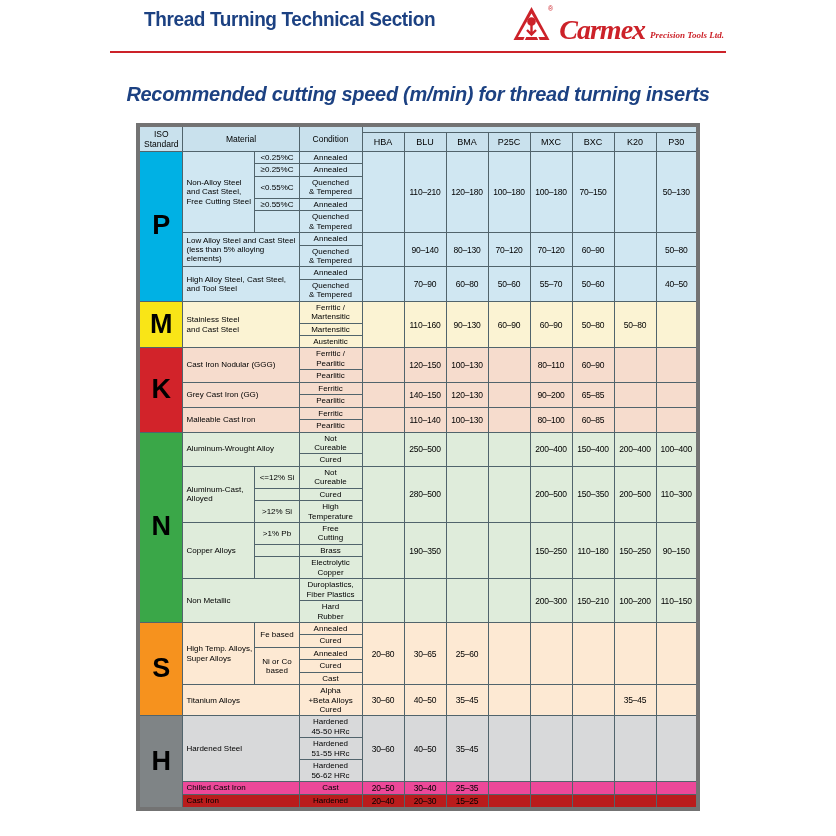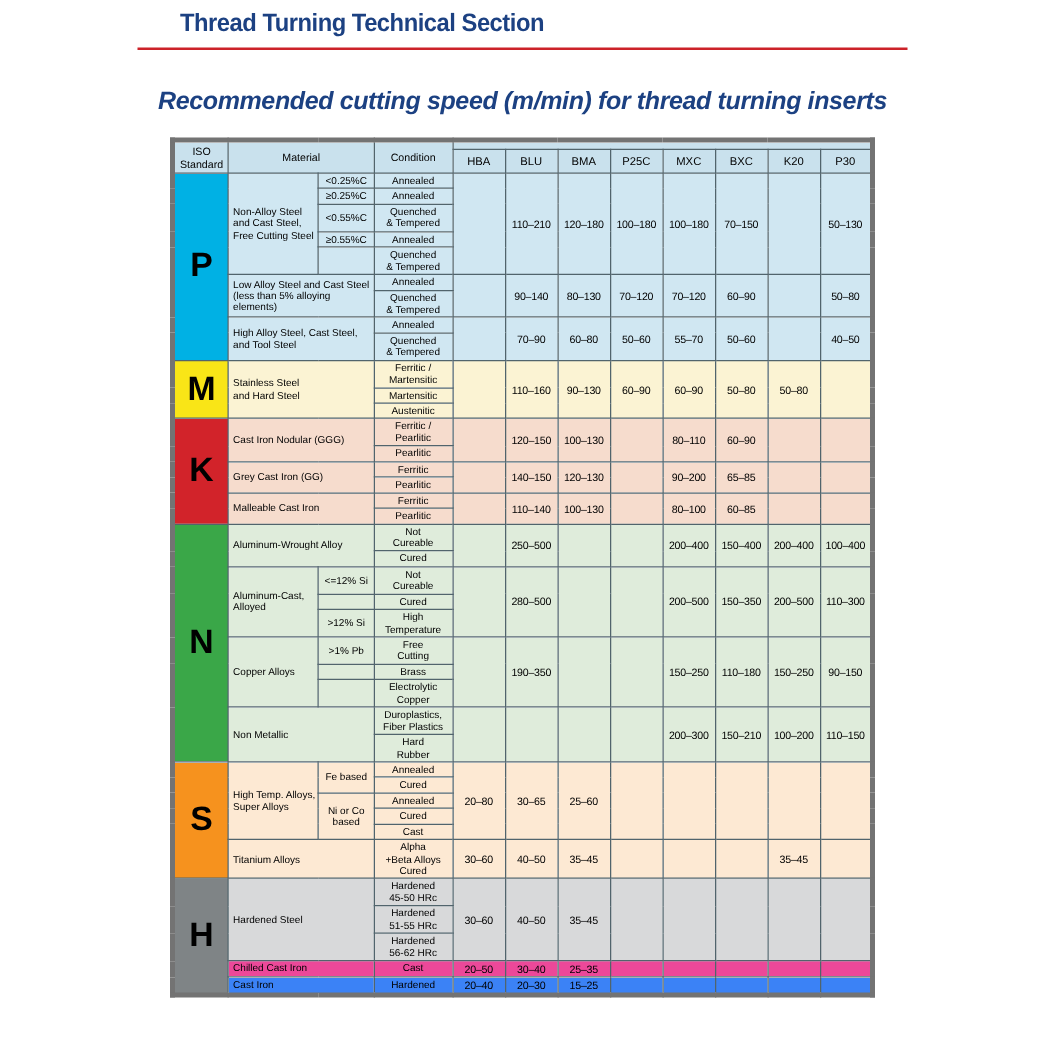--- a/index.html
+++ b/index.html
@@ -24,20 +24,32 @@
   td.material{text-align:left;padding-left:3px;white-space:pre-line;}
   td.sub{white-space:pre-line;margin-left:29px;}
   td.cond{white-space:pre-line;}
   td.val{font-size:8.5px;letter-spacing:-0.2px;white-space:nowrap;}
 </style>
 </head>
 <body>
 
 <header class="topbar">
   <h1 class="page-heading">Thread Turning Technical Section</h1>
+  <div class="brand">
+    <svg width="42" height="40" viewBox="0 0 42 40" aria-hidden="true">
+      <path d="M19.5 3 L37.5 36 L1.5 36 Z" fill="#cc2229"></path>
+      <path d="M19.5 9.5 L33 33 L6 33 Z" fill="#ffffff"></path>
+      <circle cx="19.5" cy="17.5" r="4.3" fill="#cc2229"></circle>
+      <path d="M19.5 20.5 L19.5 29.5 M15 26 L19.5 30.5 L24 26" stroke="#cc2229" stroke-width="2.4" fill="none"></path>
+      <path d="M12 36 L14.2 31.5 M27 36 L24.8 31.5" stroke="#ffffff" stroke-width="1.6"></path>
+      <text x="36" y="7" font-size="7" fill="#cc2229">®</text>
+    </svg>
+    <span class="brand-name">Carmex</span>
+    <span class="brand-sub">Precision Tools Ltd.</span>
+  </div>
 </header>
 <div class="redline"></div>
 
 <h2 class="main-title">Recommended cutting speed (m/min) for thread turning inserts</h2>
 
 <table id="speed-table">
   <colgroup>
     <col style="width:45px">
       <col style="width:72px">
       <col style="width:44px">
@@ -134,21 +146,21 @@
         <td class="val" rowspan="2"></td>
         <td class="val" rowspan="2">40–50</td>
       </tr>
       <tr style="background: rgb(208, 231, 242);">
         <td class="cond">Quenched
 &amp; Tempered</td>
       </tr>
       <tr style="background: rgb(251, 243, 211);">
         <td class="letter" rowspan="3" style="background: rgb(249, 229, 23);">M</td>
         <td class="material" rowspan="3" colspan="2">Stainless Steel
-and Hard Steel</td>
+and Cast Steel</td>
         <td class="cond">Ferritic /
 Martensitic</td>
         <td class="val" rowspan="3"></td>
         <td class="val" rowspan="3">110–160</td>
         <td class="val" rowspan="3">90–130</td>
         <td class="val" rowspan="3">60–90</td>
         <td class="val" rowspan="3">60–90</td>
         <td class="val" rowspan="3">50–80</td>
         <td class="val" rowspan="3">50–80</td>
         <td class="val" rowspan="3"></td>
@@ -357,21 +369,21 @@
         <td class="cond">Cast</td>
         <td class="val" rowspan="1">20–50</td>
         <td class="val" rowspan="1">30–40</td>
         <td class="val" rowspan="1">25–35</td>
         <td class="val" rowspan="1"></td>
         <td class="val" rowspan="1"></td>
         <td class="val" rowspan="1"></td>
         <td class="val" rowspan="1"></td>
         <td class="val" rowspan="1"></td>
       </tr>
-      <tr style="background: #3b82f6;">
+      <tr style="background: #b91c1c;">
         <td class="material" rowspan="1" colspan="2">Cast Iron</td>
         <td class="cond">Hardened</td>
         <td class="val" rowspan="1">20–40</td>
         <td class="val" rowspan="1">20–30</td>
         <td class="val" rowspan="1">15–25</td>
         <td class="val" rowspan="1"></td>
         <td class="val" rowspan="1"></td>
         <td class="val" rowspan="1"></td>
         <td class="val" rowspan="1"></td>
         <td class="val" rowspan="1"></td>

